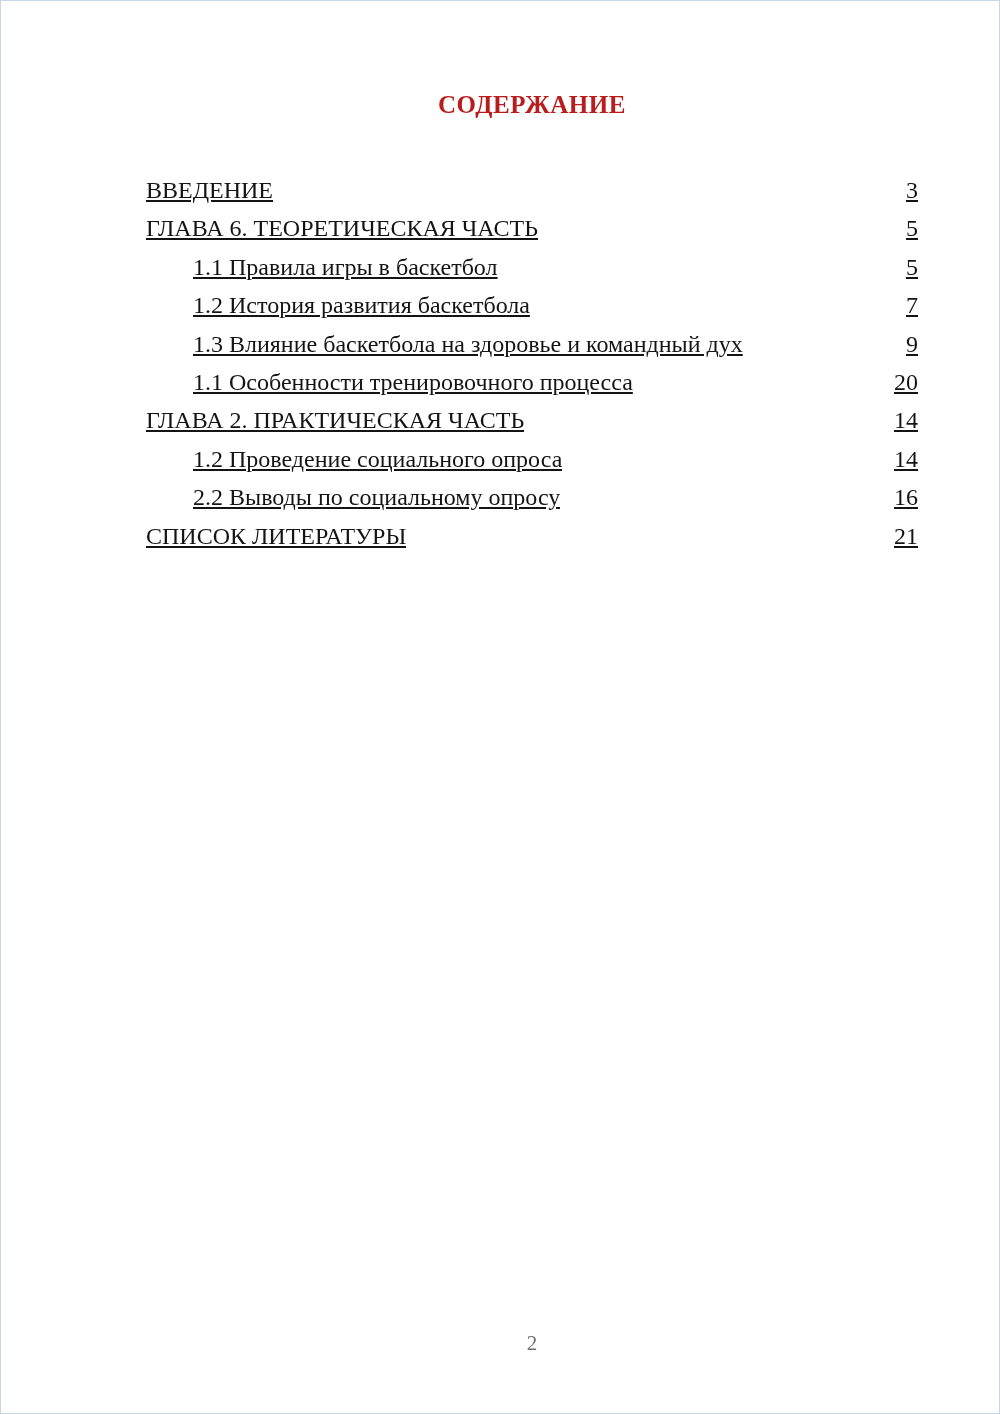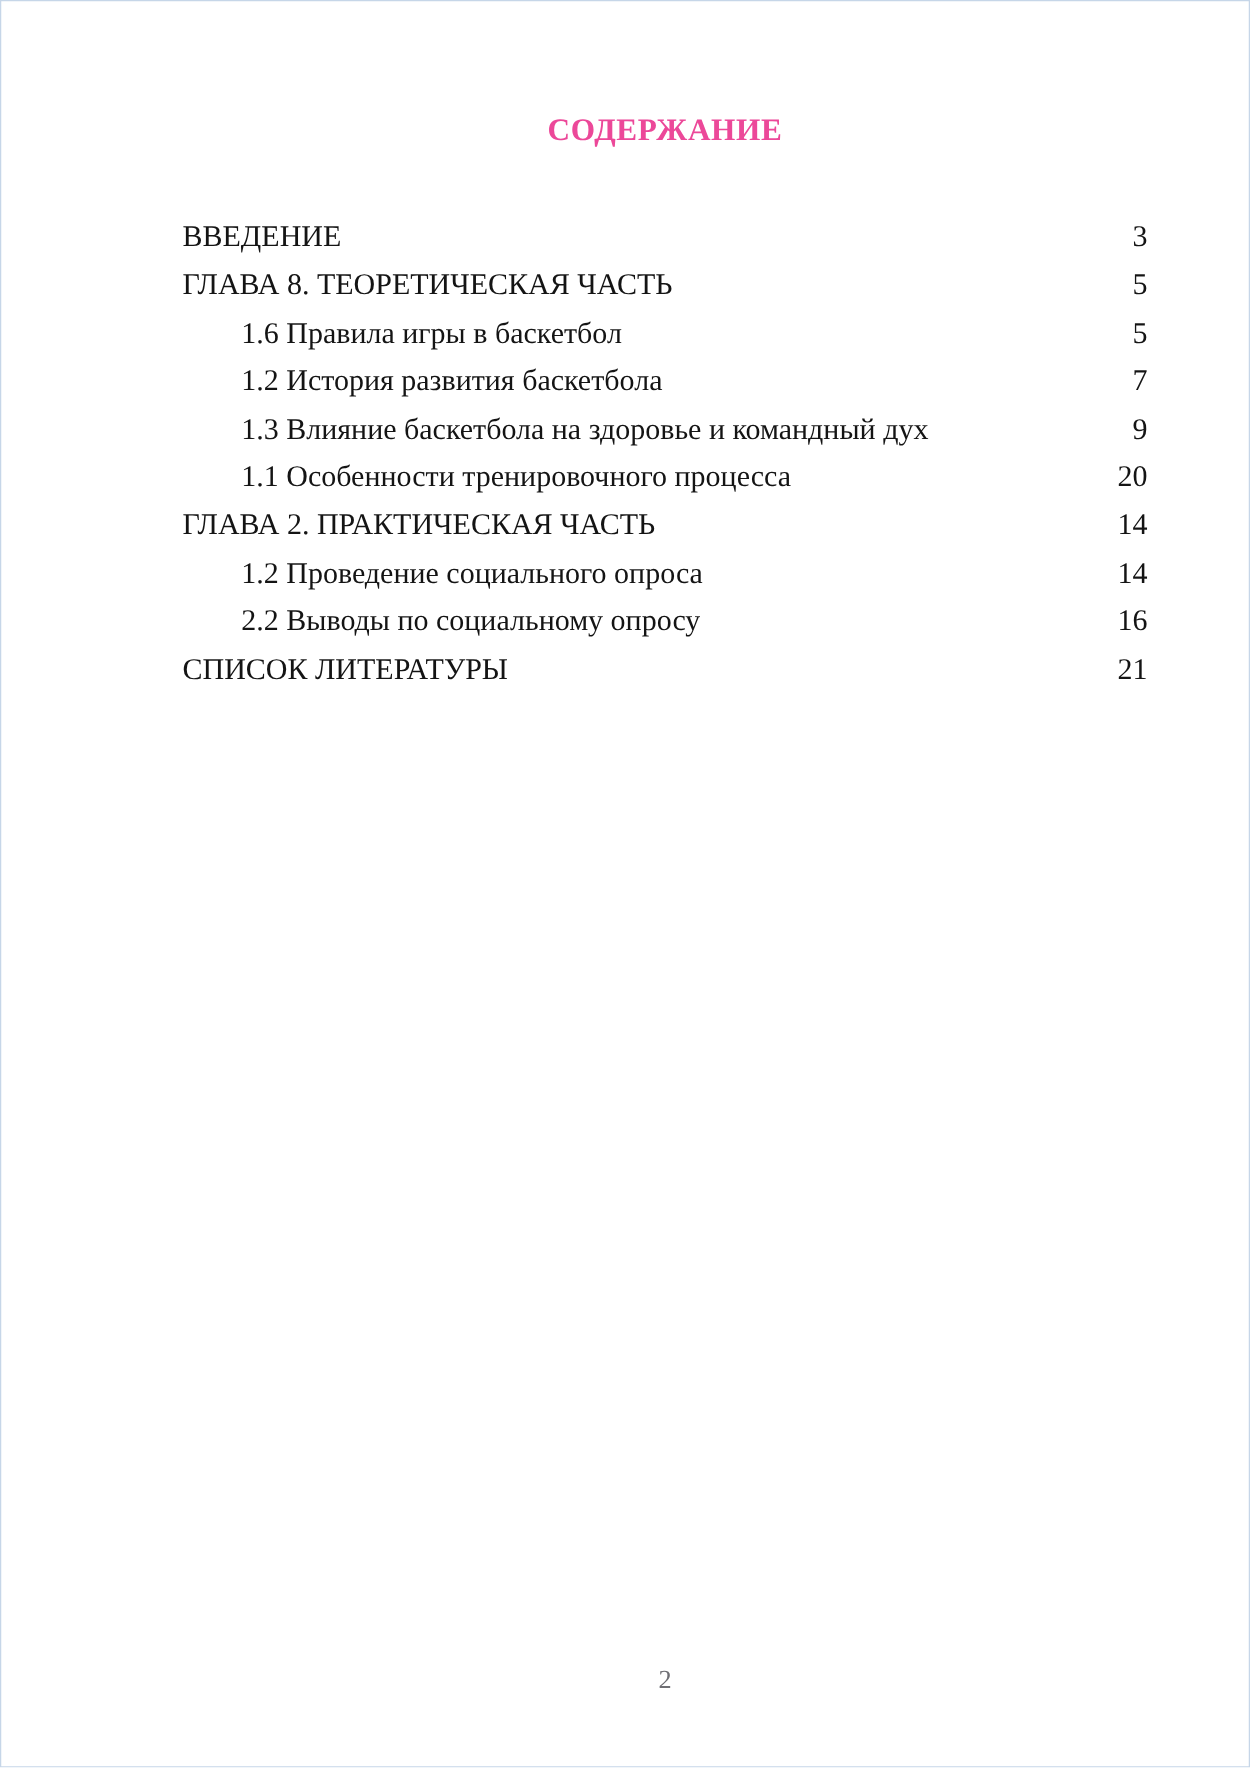--- a/index.html
+++ b/index.html
@@ -21,27 +21,28 @@
   .doc-title {
     position: absolute;
     top: 90px;
     left: 145px;
     width: 772px;
     margin: 0;
     font-size: 25px;
     font-weight: bold;
     letter-spacing: 0.5px;
     text-align: center;
-    color: #ec4899;
+    color: #b91c1c;
   }
   .toc {
     position: absolute;
     top: 170px;
     left: 145px;
     width: 772px;
+    text-decoration: underline;
   }
   .toc-row {
     display: flex;
     justify-content: space-between;
     align-items: baseline;
     height: 38.4px;
     line-height: 38.4px;
     font-size: 24px;
     white-space: nowrap;
   }
@@ -70,25 +71,25 @@
 
 <div class="page">
   <h1 class="doc-title">СОДЕРЖАНИЕ</h1>
 
   <div class="toc" id="toc">
       <div class="toc-row">
         <span class="toc-label">ВВЕДЕНИЕ</span>
         <span class="toc-page">3</span>
       </div>
       <div class="toc-row">
-        <span class="toc-label">ГЛАВА 8. ТЕОРЕТИЧЕСКАЯ ЧАСТЬ</span>
+        <span class="toc-label">ГЛАВА 6. ТЕОРЕТИЧЕСКАЯ ЧАСТЬ</span>
         <span class="toc-page">5</span>
       </div>
       <div class="toc-row sub">
-        <span class="toc-label">1.6 Правила игры в баскетбол</span>
+        <span class="toc-label">1.1 Правила игры в баскетбол</span>
         <span class="toc-page">5</span>
       </div>
       <div class="toc-row sub">
         <span class="toc-label">1.2 История развития баскетбола</span>
         <span class="toc-page">7</span>
       </div>
       <div class="toc-row sub">
         <span class="toc-label">1.3 Влияние баскетбола на здоровье и командный дух</span>
         <span class="toc-page">9</span>
       </div>

